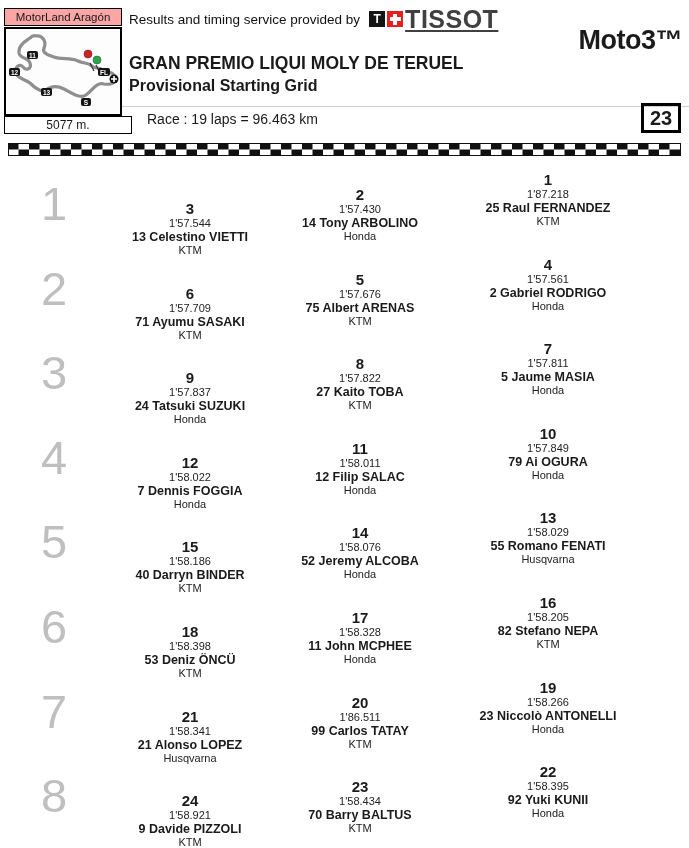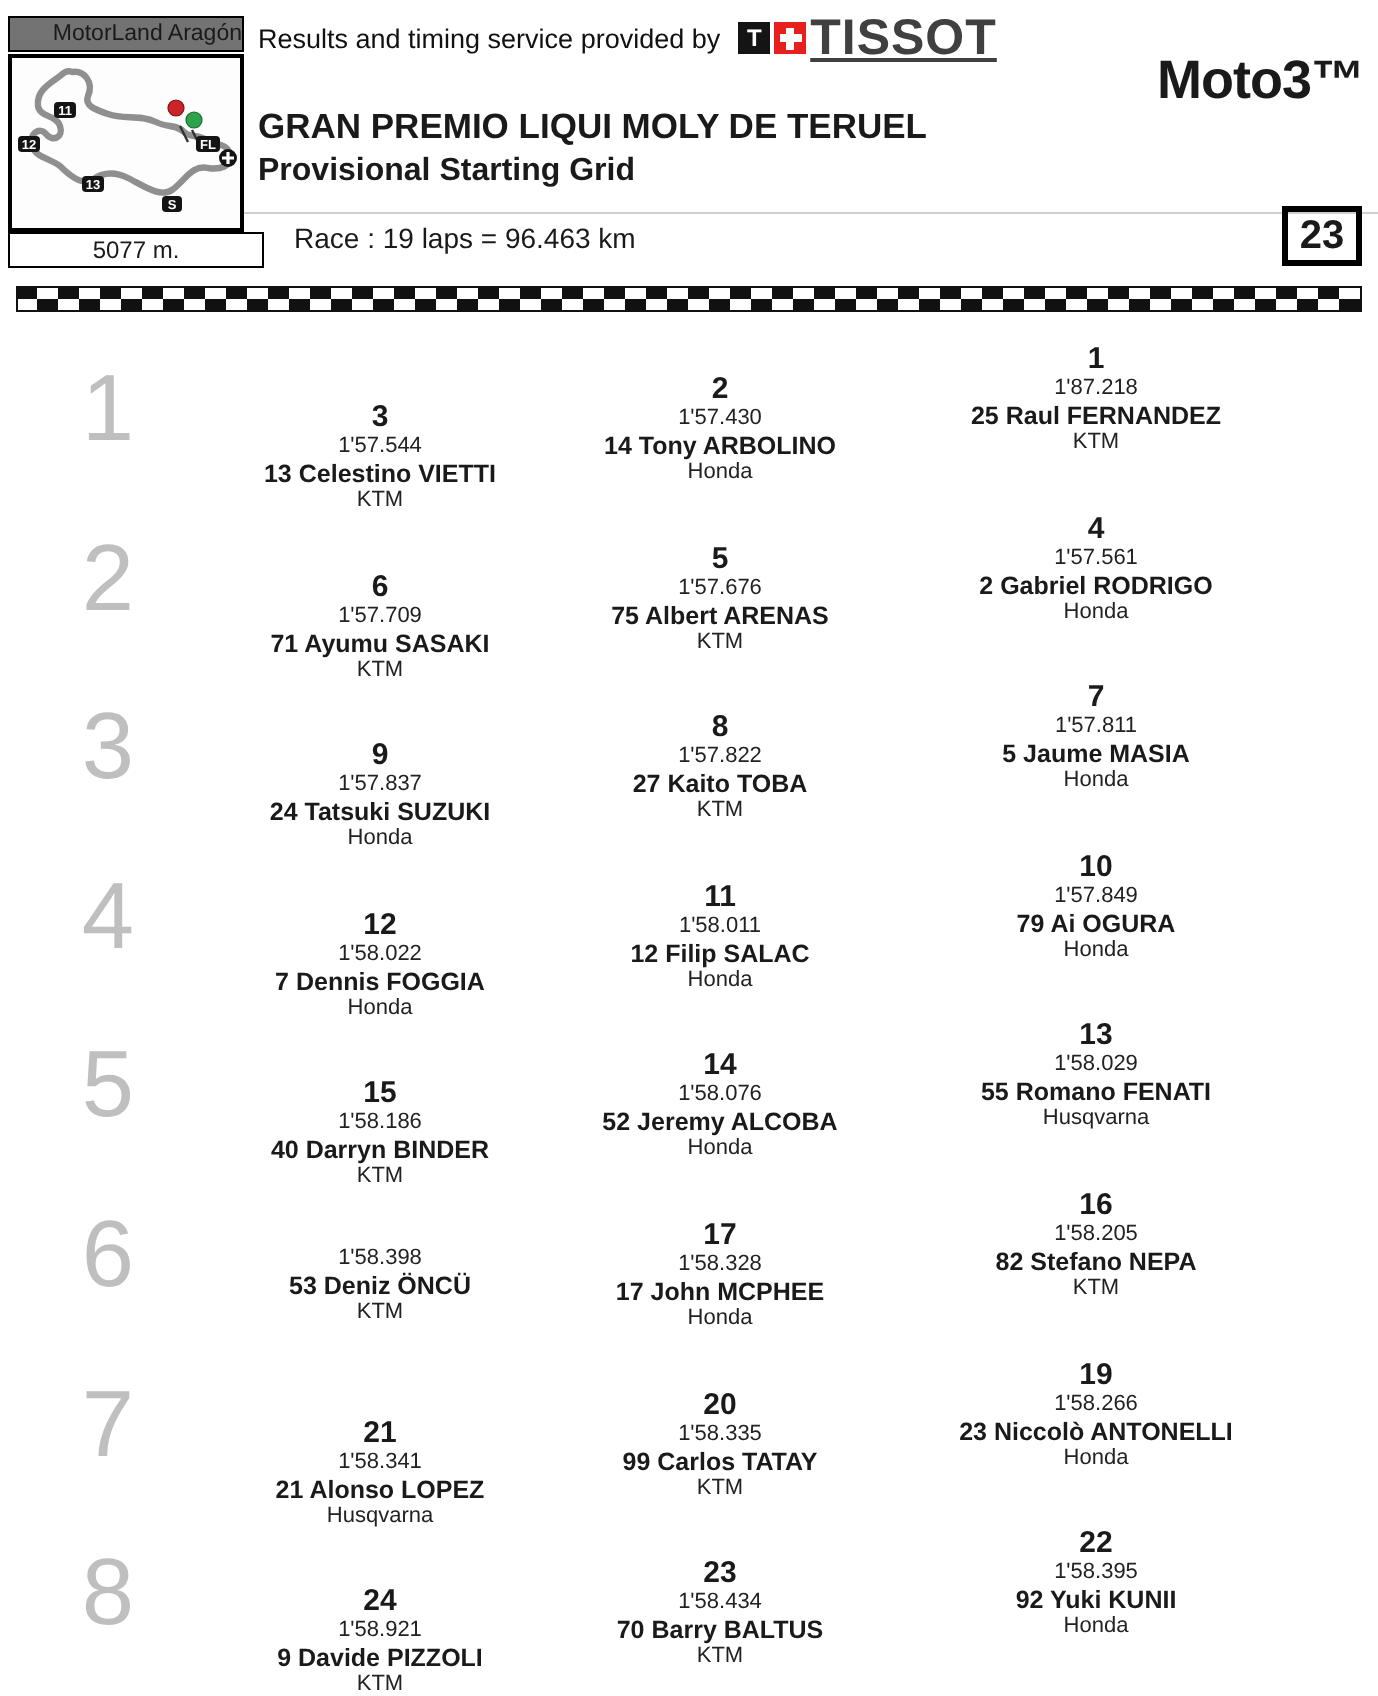--- a/index.html
+++ b/index.html
@@ -10,22 +10,22 @@
     color:#1a1a1a;
     position:relative;
     overflow:hidden;
   }
   .abs { position:absolute; }
 
   
   .circuit-label-box {
     left:4px; top:8px; width:118px; height:18px;
     border:1px solid #000;
-    font-size:11.5px; text-align:right; line-height:16px;
-    background:#737373;
+    font-size:11.5px; text-align:center; line-height:16px;
+    background:#fca5a5;
   }
   .track-box {
     left:4px; top:27px; width:118px; height:89px;
     border:2px solid #000; background:#fdfdfd;
   }
   .length-box {
     left:4px; top:116px; width:128px; height:18px;
     border:1px solid #000;
     font-size:12px; text-align:center; line-height:16px;
   }
@@ -271,40 +271,41 @@
       <div class="row-num">6</div>
       <div class="cell c-right">
         <div class="pos">16</div>
         <div class="time">1'58.205</div>
         <div class="rider">82 Stefano NEPA</div>
         <div class="bike">KTM</div>
       </div>
       <div class="cell c-mid">
         <div class="pos">17</div>
         <div class="time">1'58.328</div>
-        <div class="rider">17 John MCPHEE</div>
-        <div class="bike">Honda</div>
-      </div>
-      <div class="cell c-left">
+        <div class="rider">11 John MCPHEE</div>
+        <div class="bike">Honda</div>
+      </div>
+      <div class="cell c-left">
+        <div class="pos">18</div>
         <div class="time">1'58.398</div>
         <div class="rider">53 Deniz ÖNCÜ</div>
         <div class="bike">KTM</div>
       </div>
     </div>
     <div class="grid-row" style="top: 508px;">
       <div class="row-num">7</div>
       <div class="cell c-right">
         <div class="pos">19</div>
         <div class="time">1'58.266</div>
         <div class="rider">23 Niccolò ANTONELLI</div>
         <div class="bike">Honda</div>
       </div>
       <div class="cell c-mid">
         <div class="pos">20</div>
-        <div class="time">1'58.335</div>
+        <div class="time">1'86.511</div>
         <div class="rider">99 Carlos TATAY</div>
         <div class="bike">KTM</div>
       </div>
       <div class="cell c-left">
         <div class="pos">21</div>
         <div class="time">1'58.341</div>
         <div class="rider">21 Alonso LOPEZ</div>
         <div class="bike">Husqvarna</div>
       </div>
     </div>

